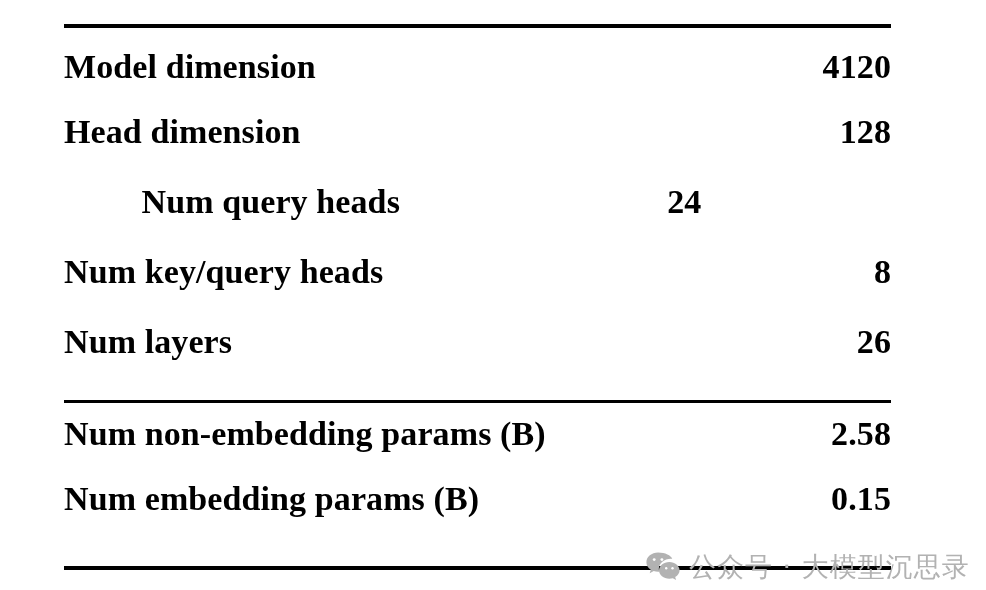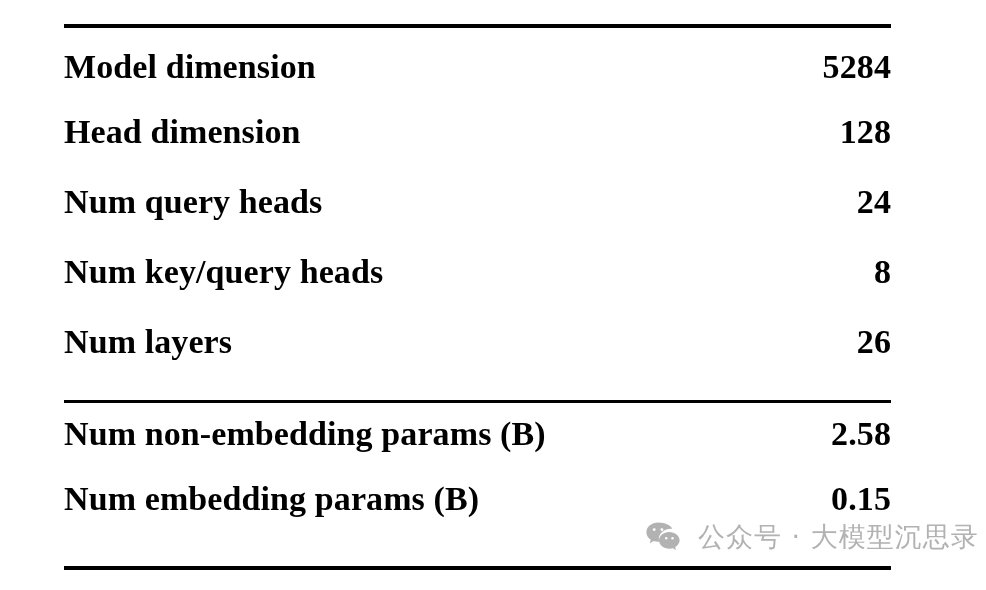--- a/index.html
+++ b/index.html
@@ -59,35 +59,35 @@
   }
   .tbl .cell-value {
     text-align: right;
     letter-spacing: 0.1px;
   }
 
   
   .tbl tr { height: 70px; }
   .tbl tr.row-0 td { padding-top: 50px; }
   .tbl tr.row-1 td { padding-top: 31px; }
-  .tbl tr.row-2 td { padding-top: 31px; }
+  .tbl tr.row-2 td { padding-top: 31px; text-align: center; }
   .tbl tr.row-3 td { padding-top: 31px; }
   .tbl tr.row-4 td { padding-top: 31px; }
   .tbl tr.row-5 td { padding-top: 53px; text-align: right; }
   .tbl tr.row-6 td { padding-top: 31px; }
 
   
   #watermark {
     position: absolute;
     left: 646px;
-    top: 518px;
+    top: 548px;
     height: 36px;
     display: flex;
     align-items: center;
-    gap: 18px;
+    gap: 9px;
     opacity: 1;
     pointer-events: none;
     justify-content: space-between;
   }
   #watermark .wm-text {
     font-family: "DejaVu Sans", "Liberation Sans", sans-serif;
     font-size: 27px;
     line-height: 1;
     color: #b2b2b2;
     letter-spacing: 1px;
@@ -106,21 +106,21 @@
 <div id="table-figure">
 
   <div class="rule rule-top"></div>
   <div class="rule rule-mid"></div>
   <div class="rule rule-bottom"></div>
 
   <table class="tbl">
     <tbody>
       <tr class="row-0">
         <td class="cell-label">Model dimension</td>
-        <td class="cell-value">5284</td>
+        <td class="cell-value">4120</td>
       </tr>
       <tr class="row-1">
         <td class="cell-label">Head dimension</td>
         <td class="cell-value">128</td>
       </tr>
       <tr class="row-2">
         <td class="cell-label">Num query heads</td>
         <td class="cell-value">24</td>
       </tr>
       <tr class="row-3">

